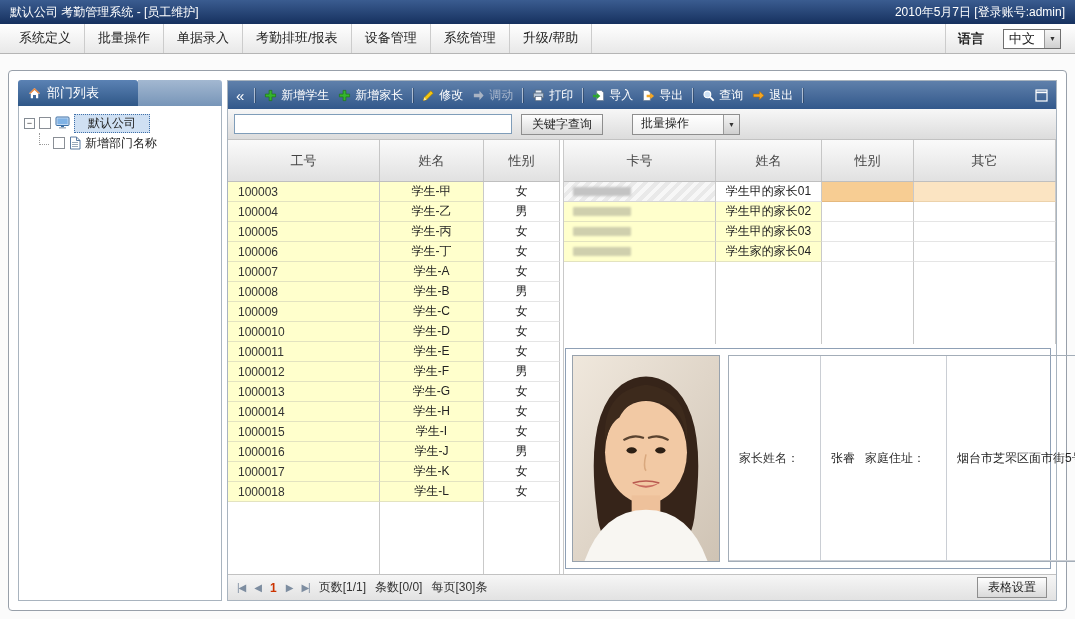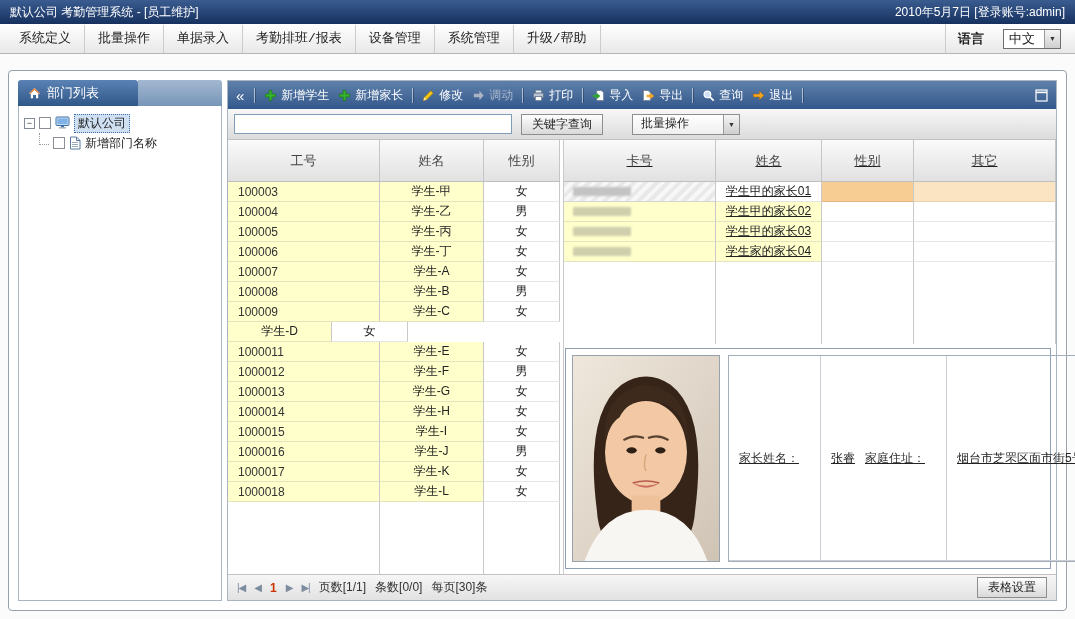--- a/index.html
+++ b/index.html
@@ -4,40 +4,40 @@
 <style>
   * { box-sizing: border-box; margin: 0; padding: 0; }
   body { font-family: "Liberation Sans", "DejaVu Sans", sans-serif; background: #fff; }
   .screen { width: 1075px; height: 619px; background: #fbfbfb; position: relative; font-size: 12px; color: #222; overflow: hidden; }
 
   
   .titlebar { height: 22px; background: linear-gradient(#3a5c90, #16315f); color: #fff; display: flex; justify-content: space-between; align-items: center; padding: 12px 10px; font-size: 12px; }
 
   
   .menubar { height: 30px; background: linear-gradient(#ffffff, #e8e8e8); border-bottom: 1px solid #b5b5b5; display: flex; align-items: center; padding: 0 6px; font-size: 13px; }
-  .menu-items { display: flex; align-items: center; height: 100%; font-family: Liberation Mono, monospace; }
+  .menu-items { display: flex; height: 100%; }
   .menu-item { padding: 0 13px; border-right: 1px solid #cccccc; cursor: pointer; color: #222; line-height: 28px; }
   .lang { margin-left: auto; display: flex; align-items: center; gap: 19px; border-left: 1px solid #cccccc; padding: 0 8px 0 12px; height: 100%; }
   .lang-label { font-weight: bold; }
   .lang-select { width: 58px; height: 20px; border: 1px solid #6f6f6f; background: #fff; display: flex; align-items: center; justify-content: space-between; padding-left: 5px; cursor: pointer; }
   .dd-arrow { width: 16px; height: 18px; background: linear-gradient(#f5f5f5, #cfcfcf); border-left: 1px solid #999; font-size: 7px; display: flex; align-items: center; justify-content: center; color: #333; }
 
   
   .panel { margin: 16px 8px 0 8px; height: 541px; border: 1px solid #98a0aa; border-radius: 4px; background: #fff; padding: 9px; display: flex; gap: 5px; }
 
   
   .sidebar { width: 204px; display: flex; flex-direction: column; }
   .sidebar-header { height: 26px; display: flex; }
   .sidebar-tab { width: 120px; background: linear-gradient(#5b82b4, #2f5787); color: #fff; display: flex; align-items: center; gap: 6px; padding: 0 10px; font-size: 13px; border-radius: 3px 3px 0 0; cursor: pointer; }
   .sidebar-header-rest { flex: 1; background: linear-gradient(#a3b8d1, #7795b8); border-radius: 0 3px 0 0; }
   .sidebar-body { flex: 1; border: 1px solid #a9b4bf; border-top: none; background: #fff; padding: 7px 5px; }
   .tree-row { display: flex; align-items: center; gap: 4px; height: 20px; font-size: 12px; cursor: pointer; }
   .expander { width: 11px; height: 11px; border: 1px solid #848b93; background: #fff; font-size: 9px; line-height: 9px; text-align: center; color: #333; flex: none; }
   .checkbox { width: 12px; height: 12px; border: 1px solid #8a8f96; background: #fff; flex: none; }
-  .root-label { background: #cfe0f3; border: 1px dotted #4070a8; padding: 0 3px; }
+  .root-label { background: #cfe0f3; border: 1px dotted #4070a8; padding: 0 13px; }
   .child-row { margin-left: 15px; }
   .connector { width: 10px; height: 12px; border-left: 1px dotted #9a9a9a; border-bottom: 1px dotted #9a9a9a; margin-top: -8px; flex: none; }
 
   
   .content { flex: 1; display: flex; flex-direction: column; border: 1px solid #a9b4bf; min-width: 0; }
 
   
   .toolbar { height: 28px; background: linear-gradient(#5f80ab, #32588b); display: flex; align-items: center; color: #fff; padding: 0 8px; gap: 9px; font-size: 12px; flex: none; }
   .tbtn { display: flex; align-items: center; gap: 4px; cursor: pointer; white-space: nowrap; }
   .tbtn.disabled { color: #a9b7cc; cursor: default; }
@@ -60,21 +60,21 @@
   .w152 { width: 152px; flex: none; } .w104 { width: 104px; flex: none; } .w76 { width: 76px; flex: none; }
   .w106 { width: 106px; flex: none; } .w92 { width: 92px; flex: none; } .wfill { flex: 1; }
   .srow, .prow { display: flex; height: 20px; flex: none; }
   .cell { border-right: 1px solid #c9c9c9; display: flex; align-items: center; justify-content: center; font-size: 12px; overflow: hidden; }
   .ylw { background: #ffffcc; border-bottom: 1px solid #e3e3c0; }
   .wht { background: #fff; border-bottom: 1px solid #e5e5e5; }
   .c-id { justify-content: flex-start; padding-left: 10px; color: #333; }
   .filler { flex: 1; display: flex; }
   .filler > div { border-right: 1px solid #c9c9c9; background: #fff; }
 
-  .par-col { flex: 1; display: flex; flex-direction: column; margin-left: 3px; min-width: 0; border-left: 1px solid #c9c9c9; text-decoration: underline; }
+  .par-col { flex: 1; display: flex; flex-direction: column; margin-left: 3px; min-width: 0; border-left: 1px solid #c9c9c9; }
   .par-table { height: 204px; display: flex; flex-direction: column; flex: none; }
   .hatch { background: repeating-linear-gradient(135deg, #e9e9e9 0 4px, #f7f7f7 4px 8px); border-bottom: 1px solid #d5d5d5; }
   .sel-orange { background: #f7cd93; border-bottom: 1px solid #e5b97e; }
   .sel-orange-lt { background: #fbe4c2; border-bottom: 1px solid #ecd2ab; }
   .smudge { display: inline-block; width: 58px; height: 9px; background: #cfcfad; filter: blur(1.2px); border-radius: 1px; margin-left: 9px; }
   .smudge.gray { background: #c3c3c3; }
   .p-card { justify-content: flex-start; }
 
   
   .detail-panel { flex: 1; margin: 4px 5px 5px 1px; border: 1px solid #8fa0b5; display: flex; padding: 6px; gap: 8px; background: #fff; min-height: 0; }
@@ -312,20 +312,21 @@
                 <div class="cell wht w76">男</div>
               </div>
 
               <div class="srow">
                 <div class="cell ylw c-id w152">100009</div>
                 <div class="cell ylw w104">学生-C</div>
                 <div class="cell wht w76">女</div>
               </div>
 
               <div class="srow">
+                <div class="cell ylw c-id w152">1000010</div>
                 <div class="cell ylw w104">学生-D</div>
                 <div class="cell wht w76">女</div>
               </div>
 
               <div class="srow">
                 <div class="cell ylw c-id w152">1000011</div>
                 <div class="cell ylw w104">学生-E</div>
                 <div class="cell wht w76">女</div>
               </div>
 

